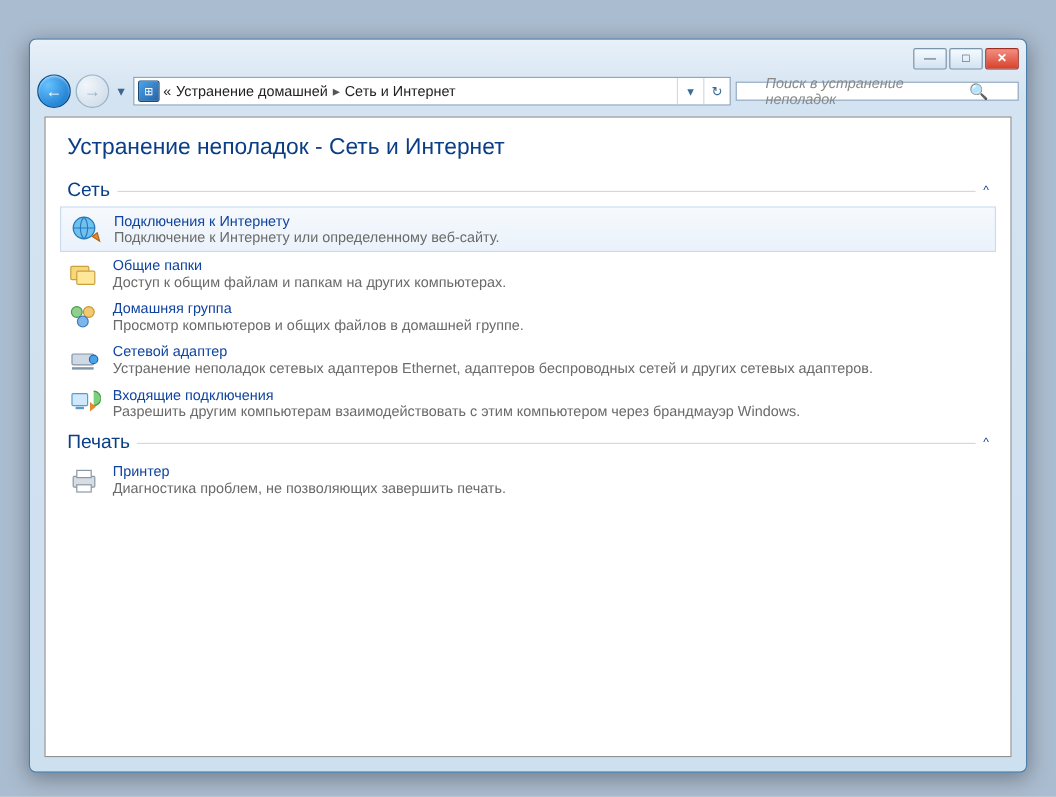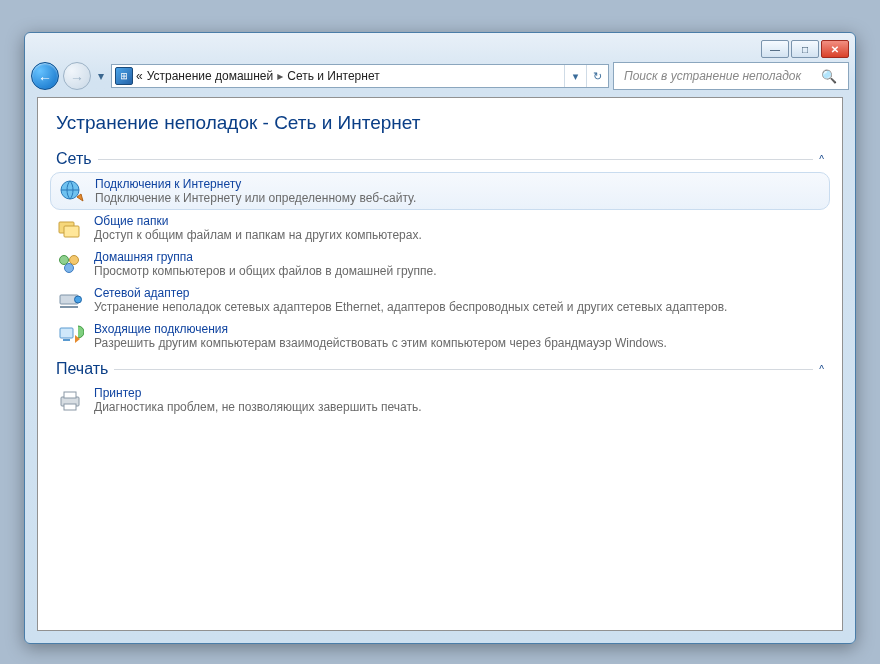--- a/index.html
+++ b/index.html
@@ -83,22 +83,22 @@
   }
   .addressbar .sep { color:#555; padding:0 4px; }
   .addressbar .tail {
     margin-left:auto; display:flex; align-items:center; height:100%;
   }
   .addressbar .tail .drop, .addressbar .tail .refresh {
     width:22px; height:100%; border-left:1px solid #cfdbe6;
     display:flex;align-items:center;justify-content:center;color:#3a6c9a;font-size:11px;
   }
   .searchbox {
-    width: 236px; height:28px; background:#fff; border:1px solid #8ba6be;
-    display:flex; align-items:center; padding:0 10px;
+    width: 236px; height:16px; background:#fff; border:1px solid #8ba6be;
+    display:flex; align-items:center; padding:0 24px;
   }
   .searchbox span.ph { color:#888; font-style:italic; flex:1; }
   .searchbox .mag { color:#2a6fb8; font-size:13px; }
   .content {
     position:absolute;
     left:12px; right:12px; top:64px; bottom:12px;
     background:#fff;
     border:1px solid #919191;
     padding: 14px 18px 10px 18px;
     overflow:auto;
@@ -110,21 +110,21 @@
   }
   .section-head {
     display:flex; align-items:center; gap:6px;
     margin-top:6px; margin-bottom:4px;
   }
   .section-head .lbl { color:#0a3e86; font-size:16px; }
   .section-head .line { flex:1; height:1px; background:#d4d9df; }
   .section-head .chev { color:#0a3e86; font-size:10px; }
   .item {
     display:flex; align-items:flex-start; gap:10px;
-    padding:4px 6px; border-radius:10px;
+    padding:4px 6px; border-radius:0;
     margin:0 -6px;
   }
   .item.selected {
     background: linear-gradient(to bottom,#f6f9fd,#eaf2fb);
     border:1px solid #c9dcef;
   }
   .item .icon {
     width:28px; height:28px; flex-shrink:0;
     display:flex;align-items:center;justify-content:center;
   }

